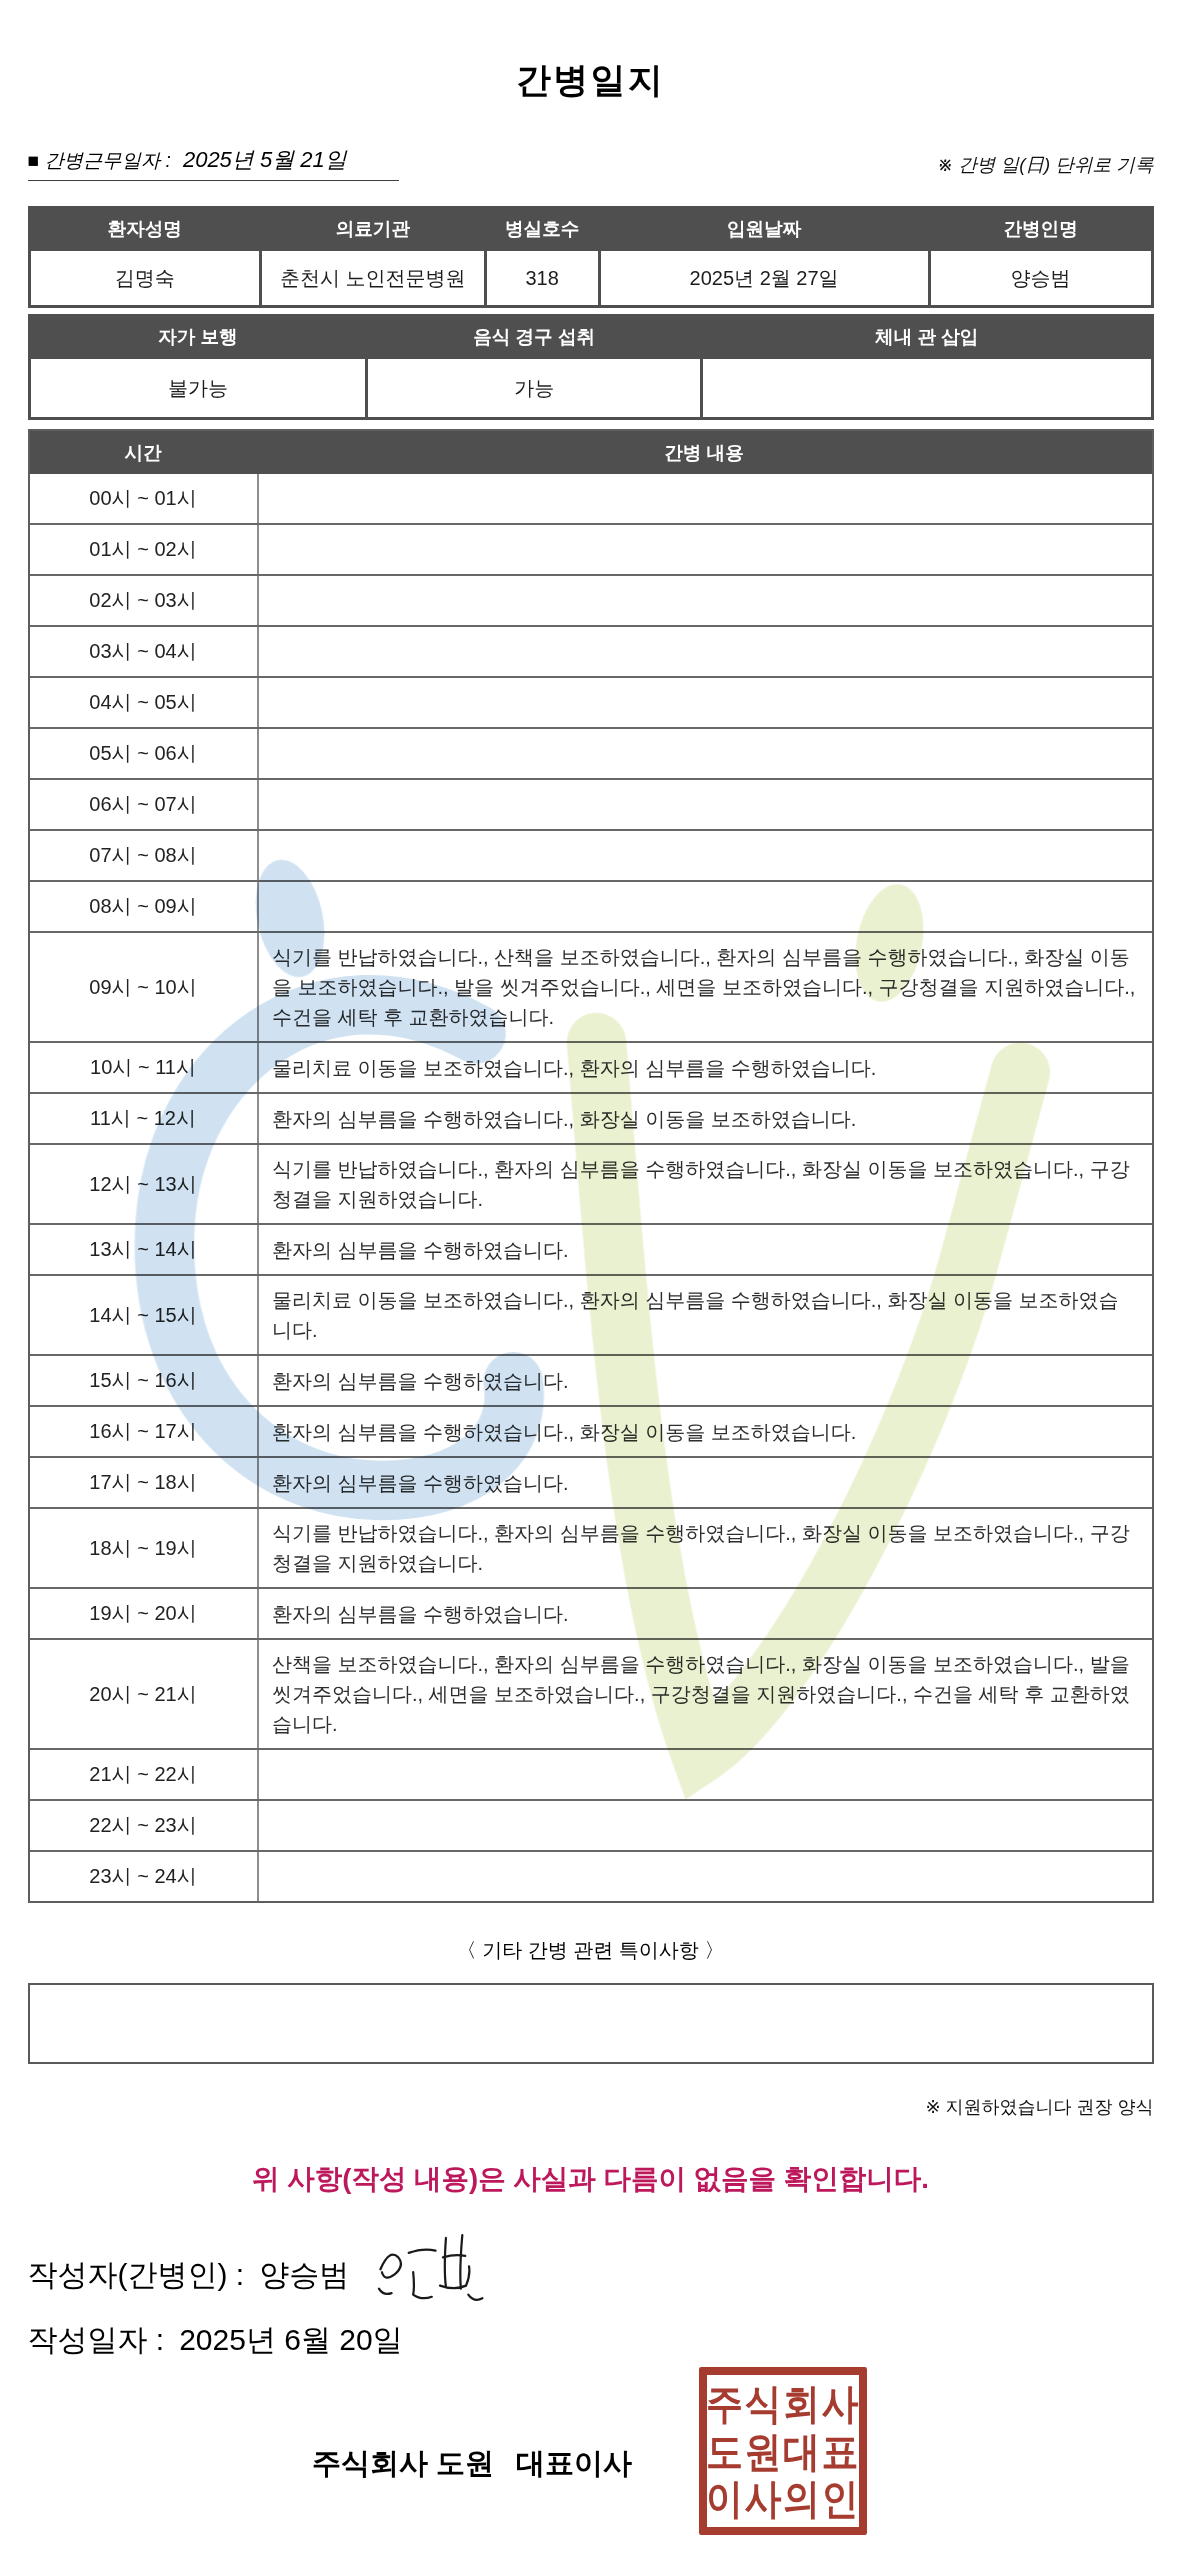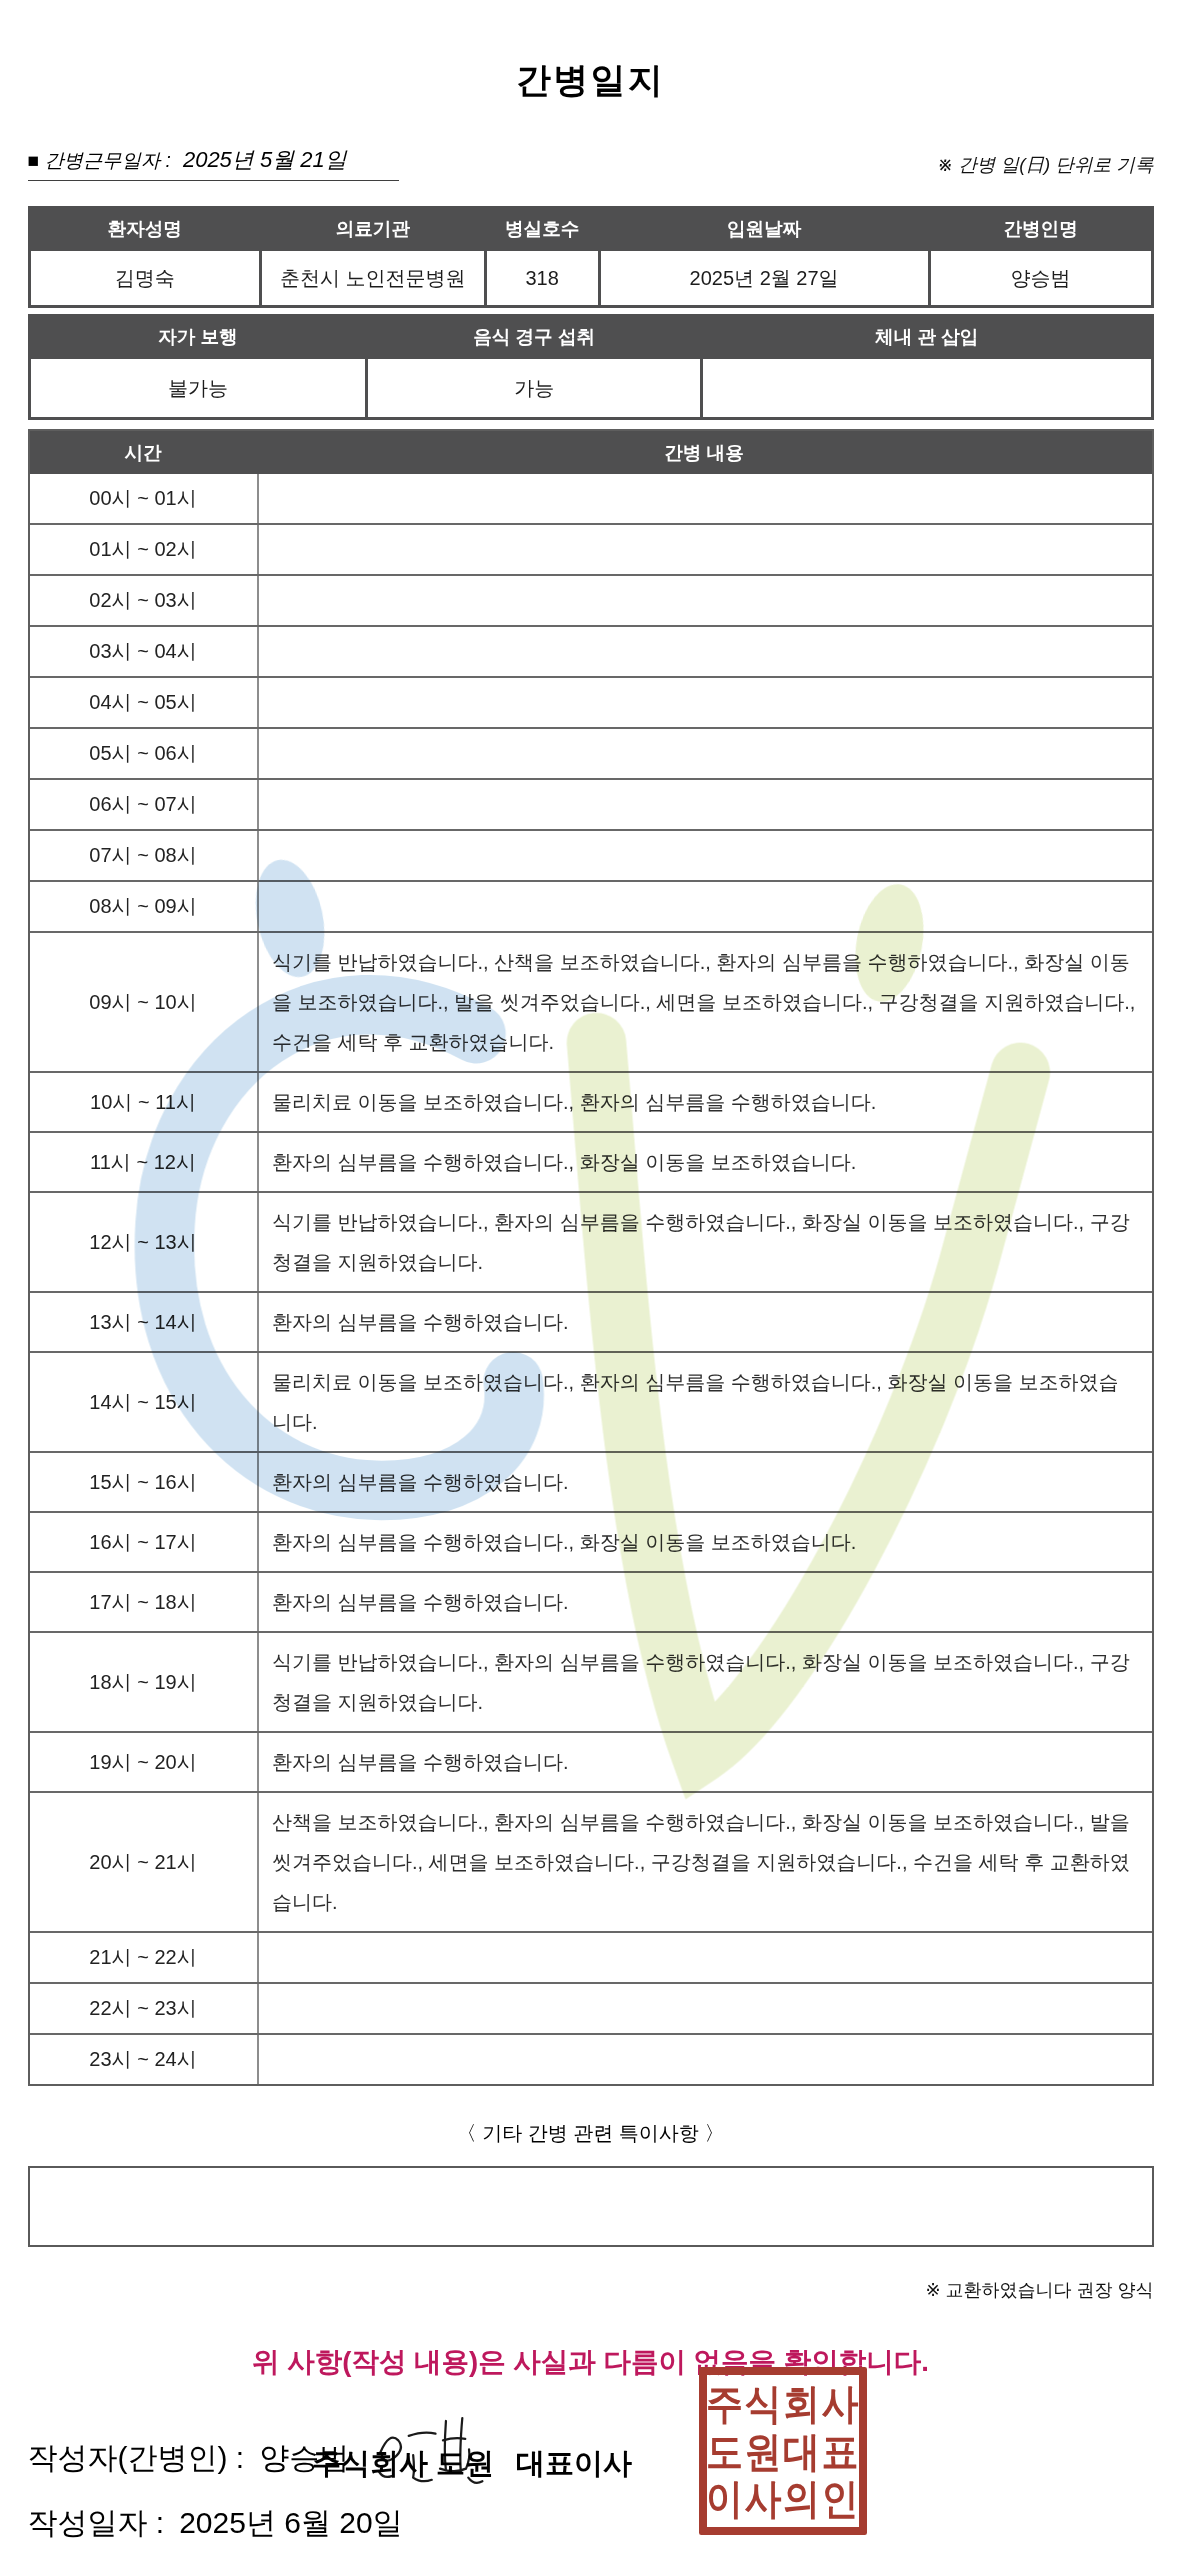--- a/index.html
+++ b/index.html
@@ -30,21 +30,21 @@
   .tableB .vc{height:58px;}
   
   .ctable{margin-top:9px;border:2.2px solid #5e5e5e;}
   .chead{display:flex;background:#4f4f50;color:#fff;font-weight:bold;font-size:18.6px;height:43px;}
   .chead .t{width:227px;display:flex;align-items:center;justify-content:center;}
   .chead .c{flex:1;display:flex;align-items:center;justify-content:center;}
   .crow{display:flex;border-top:2.2px solid #686868;}
   .ctime{width:227px;min-height:49px;border-right:2.2px solid #8d8d8d;flex-shrink:0;
          display:flex;align-items:center;justify-content:center;font-size:20px;color:#222;}
   .ccont{flex:1;display:flex;align-items:center;padding:9px 13.4px;font-size:20px;
-         line-height:40px;color:#2d2d2d;word-break:break-all;}
+         line-height:30px;color:#2d2d2d;word-break:break-all;}
   
   .extra-label{margin-top:34px;text-align:center;font-size:20px;font-weight:normal;color:#000;}
   .extra-box{margin-top:19.3px;height:77px;border:2.2px solid #5a5a5a;background:#fff;}
   .form-note{margin-top:31px;text-align:right;font-size:18px;color:#111;}
   
   .confirm{margin-top:42px;text-align:center;font-size:27.5px;font-weight:bold;color:#be185d;}
   .writer-row{margin-top:46px;display:flex;align-items:center;font-size:30px;color:#000;height:64px;}
   .writer-name{margin-left:15px;}
   .sig{margin-left:21px;margin-top:-10.4px;}
   .date-row{margin-top:12px;display:flex;align-items:center;font-size:30px;color:#000;height:42px;}
@@ -206,21 +206,21 @@
           <div class="crow">
             <div class="ctime">23시 ~ 24시</div>
             <div class="ccont"></div>
           </div>
         </div>
     </div>
 
     <div class="extra-label">〈 기타 간병 관련 특이사항 〉</div>
     <div class="extra-box"></div>
 
-    <div class="form-note">※ 교환하였습니다 권장 양식</div>
+    <div class="form-note">※ 지원하였습니다 권장 양식</div>
 
     <div class="confirm">위 사항(작성 내용)은 사실과 다름이 없음을 확인합니다.</div>
 
     <div class="writer-row">
       <span>작성자(간병인) :</span>
       <span class="writer-name">양승범</span>
       <svg class="sig" width="134" height="88" viewBox="0 0 180 118" xmlns="http://www.w3.org/2000/svg">
         <g fill="none" stroke="#1a1a1a" stroke-width="3" stroke-linecap="round">
           <path d="M14,58 q12,-28 24,-16 q9,11 -5,23 q-13,10 -17,-3"></path>
           <path d="M12,84 q6,10 17,6"></path>

